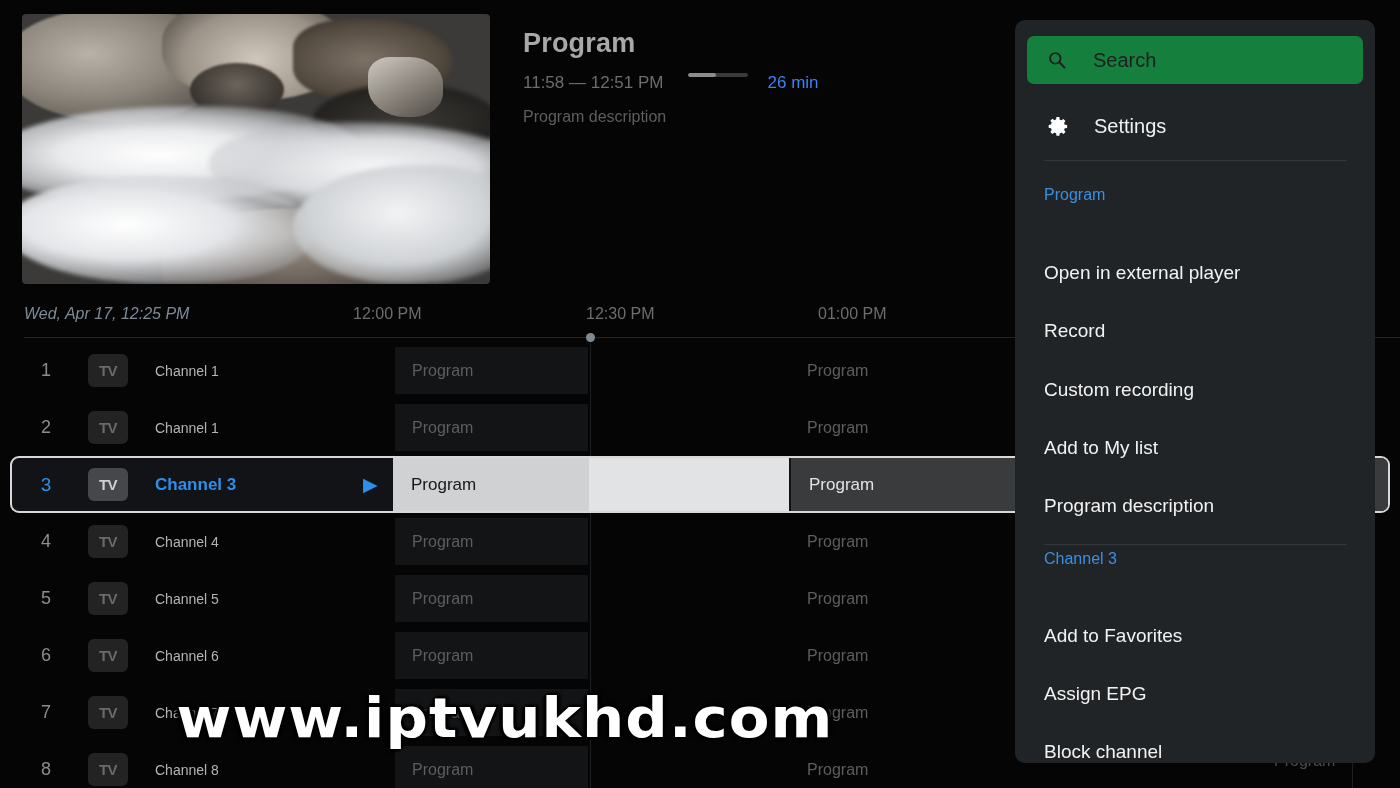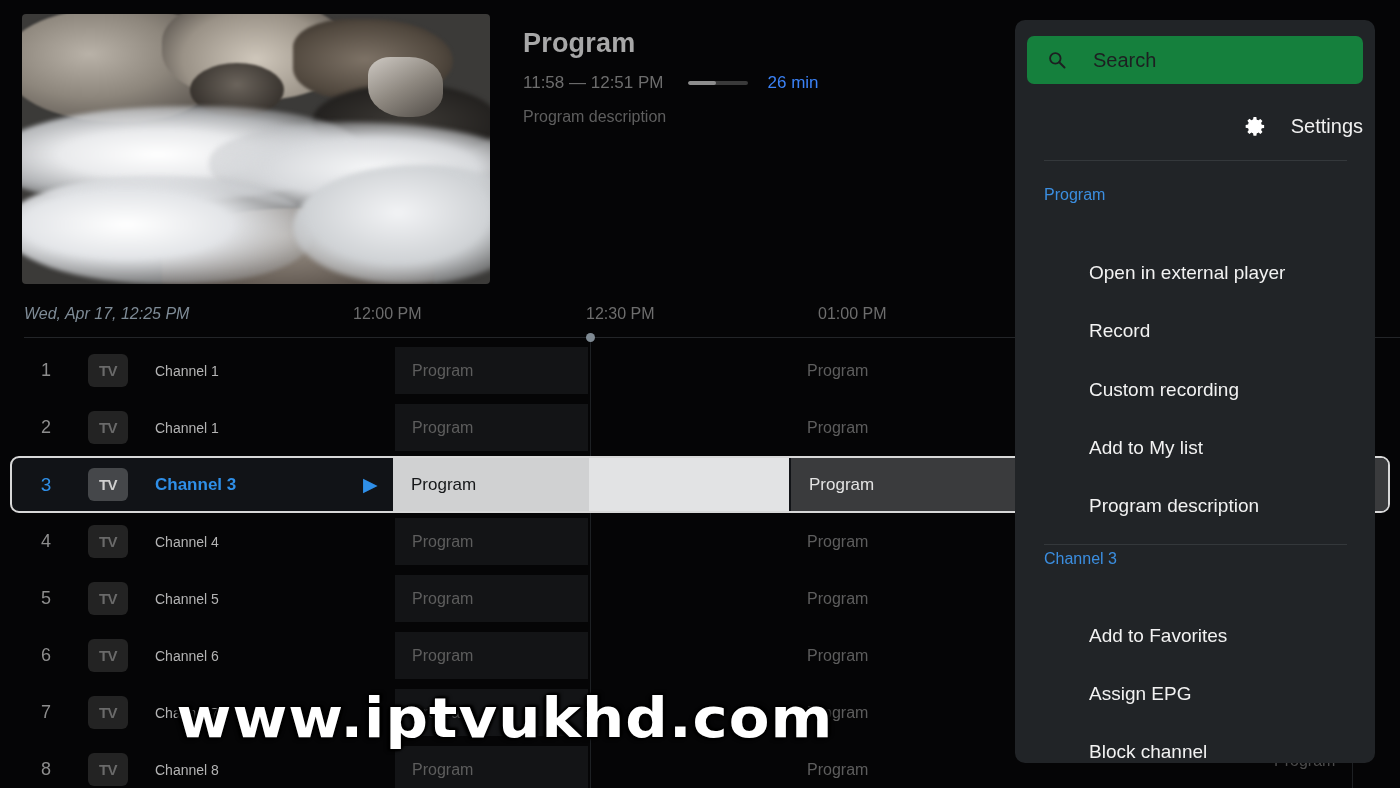--- a/index.html
+++ b/index.html
@@ -48,21 +48,21 @@
     border-radius:50% 50% 45% 55%; filter:blur(2px); }
   .foam4 { position:absolute; left:58%; top:56%; width:50%; height:44%;
     background:radial-gradient(ellipse at 45% 40%, #f2f3f5 0%, #cfd2d5 50%, rgba(120,123,127,0.2) 85%);
     border-radius:55% 45% 50% 50%; filter:blur(2.5px); }
   .darkwater { position:absolute; left:62%; top:26%; width:40%; height:28%;
     background:radial-gradient(ellipse at 50% 50%, #3d3a36 0%, #23211f 70%, rgba(20,19,18,0) 100%);
     border-radius:50%; filter:blur(2px); }
 
   #prog-info { position:absolute; left:523px; top:28px; width:470px; }
   #prog-title { font-size:27px; color:#a8a8a8; font-weight:bold; letter-spacing:0.2px; }
-  #prog-meta { margin-top:14px; display:flex; align-items:center; }
+  #prog-meta { margin-top:14px; display:flex; align-items:flex-start; }
   .meta-time { font-size:17px; color:#6d6d6d; }
   #dur-bar { width:60px; height:4px; background:#3a3a3a; border-radius:2px;
     margin:0 20px 0 24px; position:relative; overflow:hidden; }
   #dur-bar-fill { position:absolute; left:0; top:0; height:100%; background:#8d8d8d; border-radius:2px; }
   .meta-dur { font-size:17px; color:#3b82f6; }
   #prog-desc { margin-top:15px; font-size:16px; color:#5e5e5e; }
 
   
   #timeline { position:absolute; left:0; top:305px; width:1400px; height:34px; }
   #tl-date { position:absolute; left:24px; top:0; font-size:16px; color:#7e8b96;font-style:italic; }
@@ -126,26 +126,26 @@
                  -3px 2px 3px #000, 3px -2px 3px #000; }
 
   
   #menu { position:absolute; left:1015px; top:20px; width:360px; height:743px;
     background:#212427; border-radius:10px; z-index:30; overflow:hidden; }
   #search-box { position:absolute; left:12px; top:16px; width:336px; height:48px;
     background:#15803d; border-radius:7px; display:flex; align-items:center; }
   #search-icon { margin-left:20px; width:20px; height:20px; flex:none; }
   #search-text { margin-left:26px; font-size:20px; color:#1d1f21; }
   #settings-item { position:absolute; left:12px; top:82px; width:336px; height:48px;
-    display:flex; align-items:center;justify-content:flex-end; }
+    display:flex; align-items:center; }
   #gear-icon { margin-left:20px; width:23px; height:23px; flex:none; }
   #settings-text { margin-left:24px; font-size:20px; color:#f0f0f0; }
   .divider { position:absolute; left:29px; width:303px; height:1px; background:#34383b; }
   .sec-head { position:absolute; left:29px; font-size:16px; color:#3b8ee0; font-weight:500; }
-  .mitem { position:absolute; left:29px; font-size:19px; color:#f2f2f2; white-space:nowrap;margin-left:45px; }
+  .mitem { position:absolute; left:29px; font-size:19px; color:#f2f2f2; white-space:nowrap; }
 </style>
 </head>
 <body>
 
 <div id="top-area">
 
   <div id="video-thumb">
     <div class="riv">
       <div class="rock-a"></div>
       <div class="rock-b"></div>

